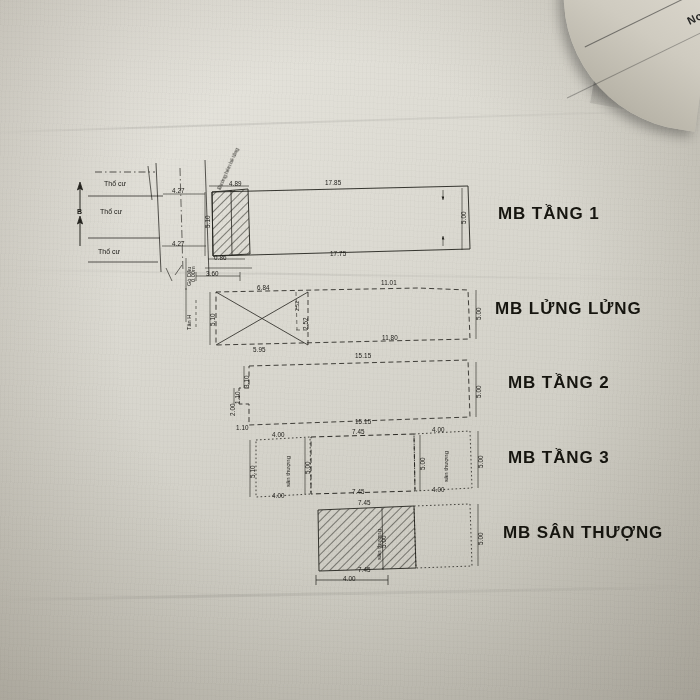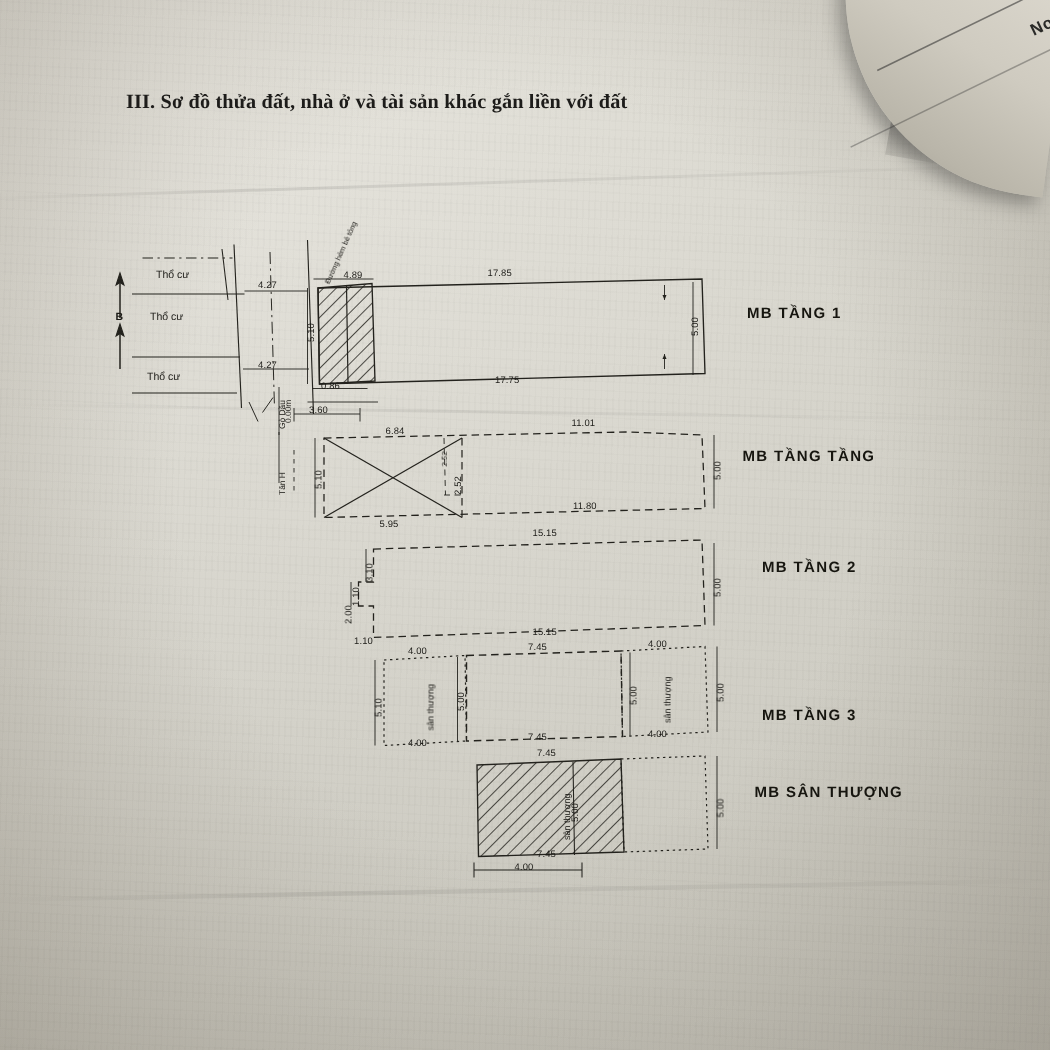--- a/index.html
+++ b/index.html
@@ -82,21 +82,21 @@
     font-weight:bold;font-size:13.5px;color:#1d1c1a;letter-spacing:.1px;
     white-space:nowrap;
   }
 
   
   .draw{position:absolute;left:0;top:0;width:700px;height:700px;}
   .draw svg{display:block;}
 
   .flab{
     position:absolute;
-    font-size:10px;font-weight:bold;color:#16150f;letter-spacing:.9px;
+    font-size:17px;font-weight:bold;color:#16150f;letter-spacing:.9px;
     white-space:nowrap;
     font-family:"Liberation Sans",sans-serif;
   }
   .dim{
     position:absolute;font-size:6.3px;color:#1b1a16;white-space:nowrap;
     font-family:"Liberation Sans",sans-serif;letter-spacing:.1px;
   }
   .dim.v{transform-origin:0 0;transform:rotate(-90deg);}
   .tho{
     position:absolute;font-size:7px;color:#1b1a16;white-space:nowrap;
@@ -129,21 +129,20 @@
     <div class="vign"></div>
   </div>
 
   <div class="curlshadow"></div>
   <div class="curl">
     <div class="cl a"></div>
     <div class="cl b"></div>
     <div class="txt">Nơi</div>
   </div>
 
-  <div class="title inkblur">III. Sơ đồ thửa đất, nhà ở và tài sản khác gắn liền với đất</div>
 
   <div class="draw inkblur">
   <svg width="700" height="700" viewBox="0 0 700 700" fill="none" stroke="#23221d" stroke-width="0.75" shape-rendering="geometricPrecision">
     <defs>
       <pattern id="hatch" width="6" height="6" patternUnits="userSpaceOnUse" patternTransform="rotate(45)">
         <line x1="0" y1="0" x2="0" y2="6" stroke="#2a2924" stroke-width="1.1"></line>
       </pattern>
       <marker id="ar" markerWidth="7" markerHeight="7" refX="6" refY="2.4" orient="auto">
         <path d="M0,0 L6,2.4 L0,4.8 z" fill="#23221d" stroke="none"></path>
       </marker>
@@ -295,18 +294,18 @@
   <div class="vtxt inkblur" style="left:443px;top:482px;font-size:6px;">sân thượng</div>
 
   <div class="dim inkblur" style="left:358px;top:499px;">7.45</div>
   <div class="dim inkblur" style="left:358px;top:566px;">7.45</div>
   <div class="dim v inkblur" style="left:477px;top:545px;">5.00</div>
   <div class="dim v inkblur" style="left:380px;top:548px;">5.00</div>
   <div class="dim inkblur" style="left:343px;top:575px;">4.00</div>
   <div class="vtxt inkblur" style="left:376px;top:560px;font-size:6px;">sân thượng</div>
 
   <div class="flab inkblur" style="left:498px;top:204px;">MB TẦNG 1</div>
-  <div class="flab inkblur" style="left:495px;top:299px;">MB TẦNG TẦNG</div>
+  <div class="flab inkblur" style="left:495px;top:299px;">MB LỬNG LỬNG</div>
   <div class="flab inkblur" style="left:508px;top:373px;text-align:center;">MB TẦNG 2</div>
-  <div class="flab inkblur" style="left:508px;top:472px;text-align:right;">MB TẦNG 3</div>
+  <div class="flab inkblur" style="left:508px;top:448px;text-align:right;">MB TẦNG 3</div>
   <div class="flab inkblur" style="left:503px;top:523px;">MB SÂN THƯỢNG</div>
 
 </div>
 
 </body></html>

